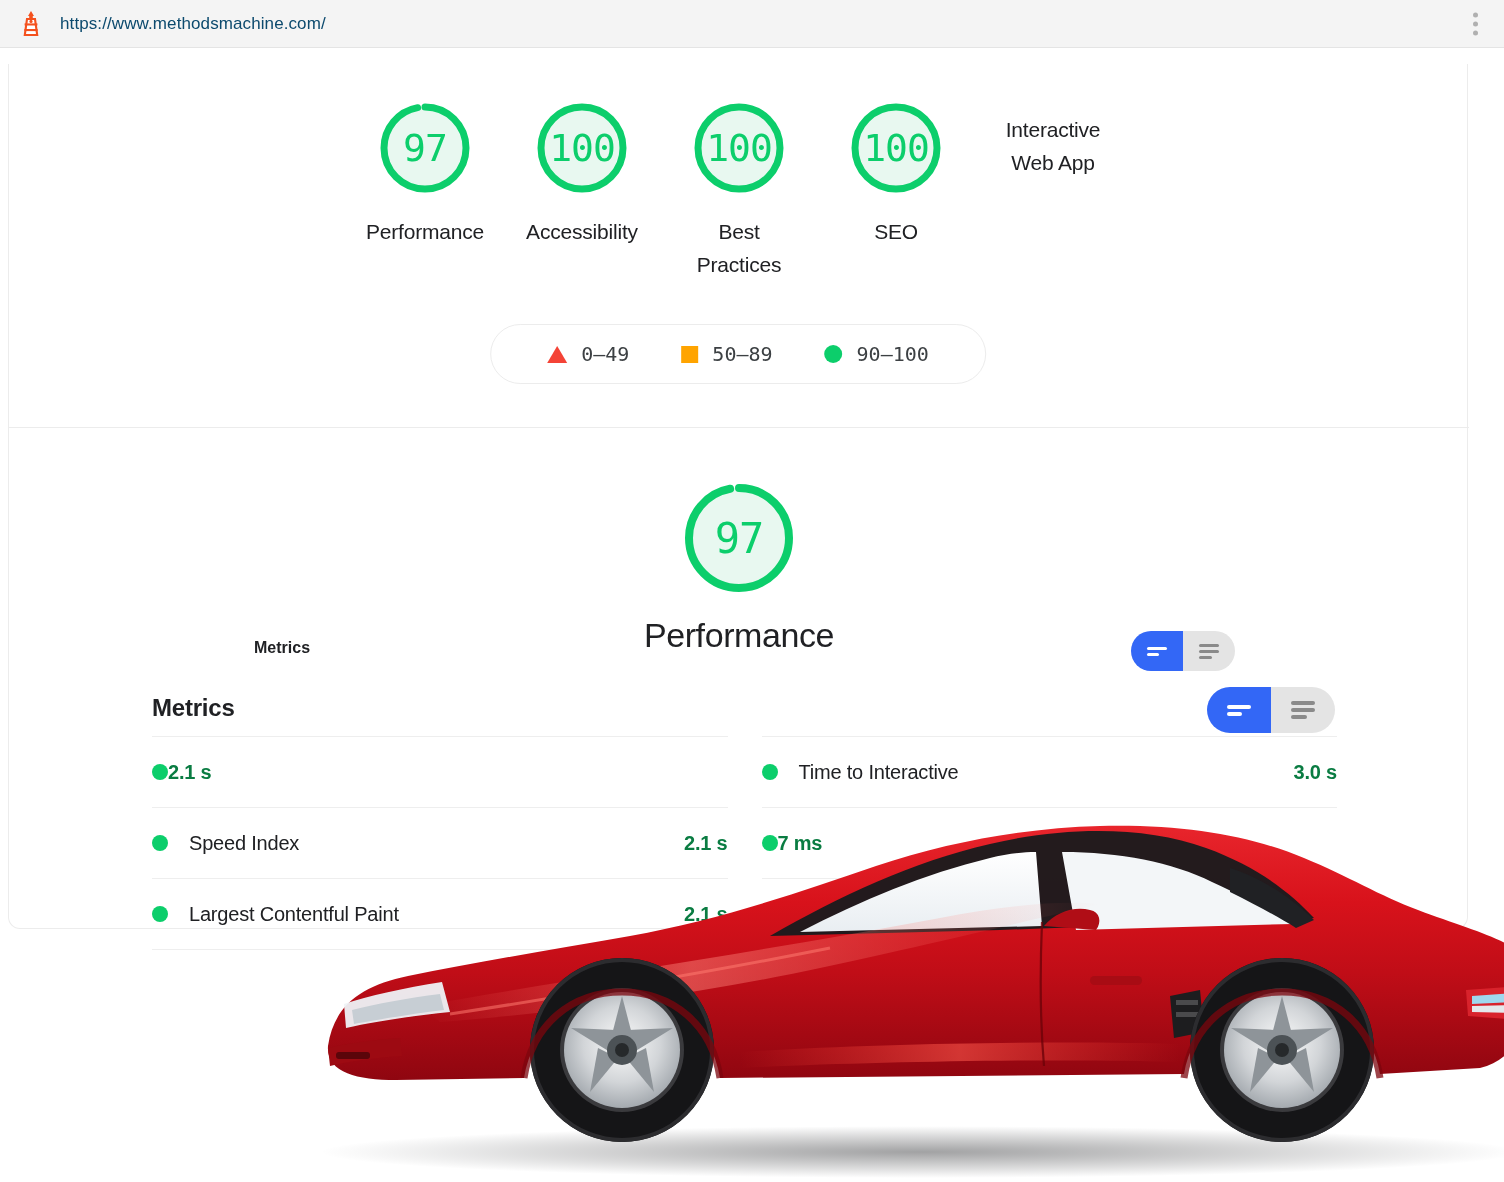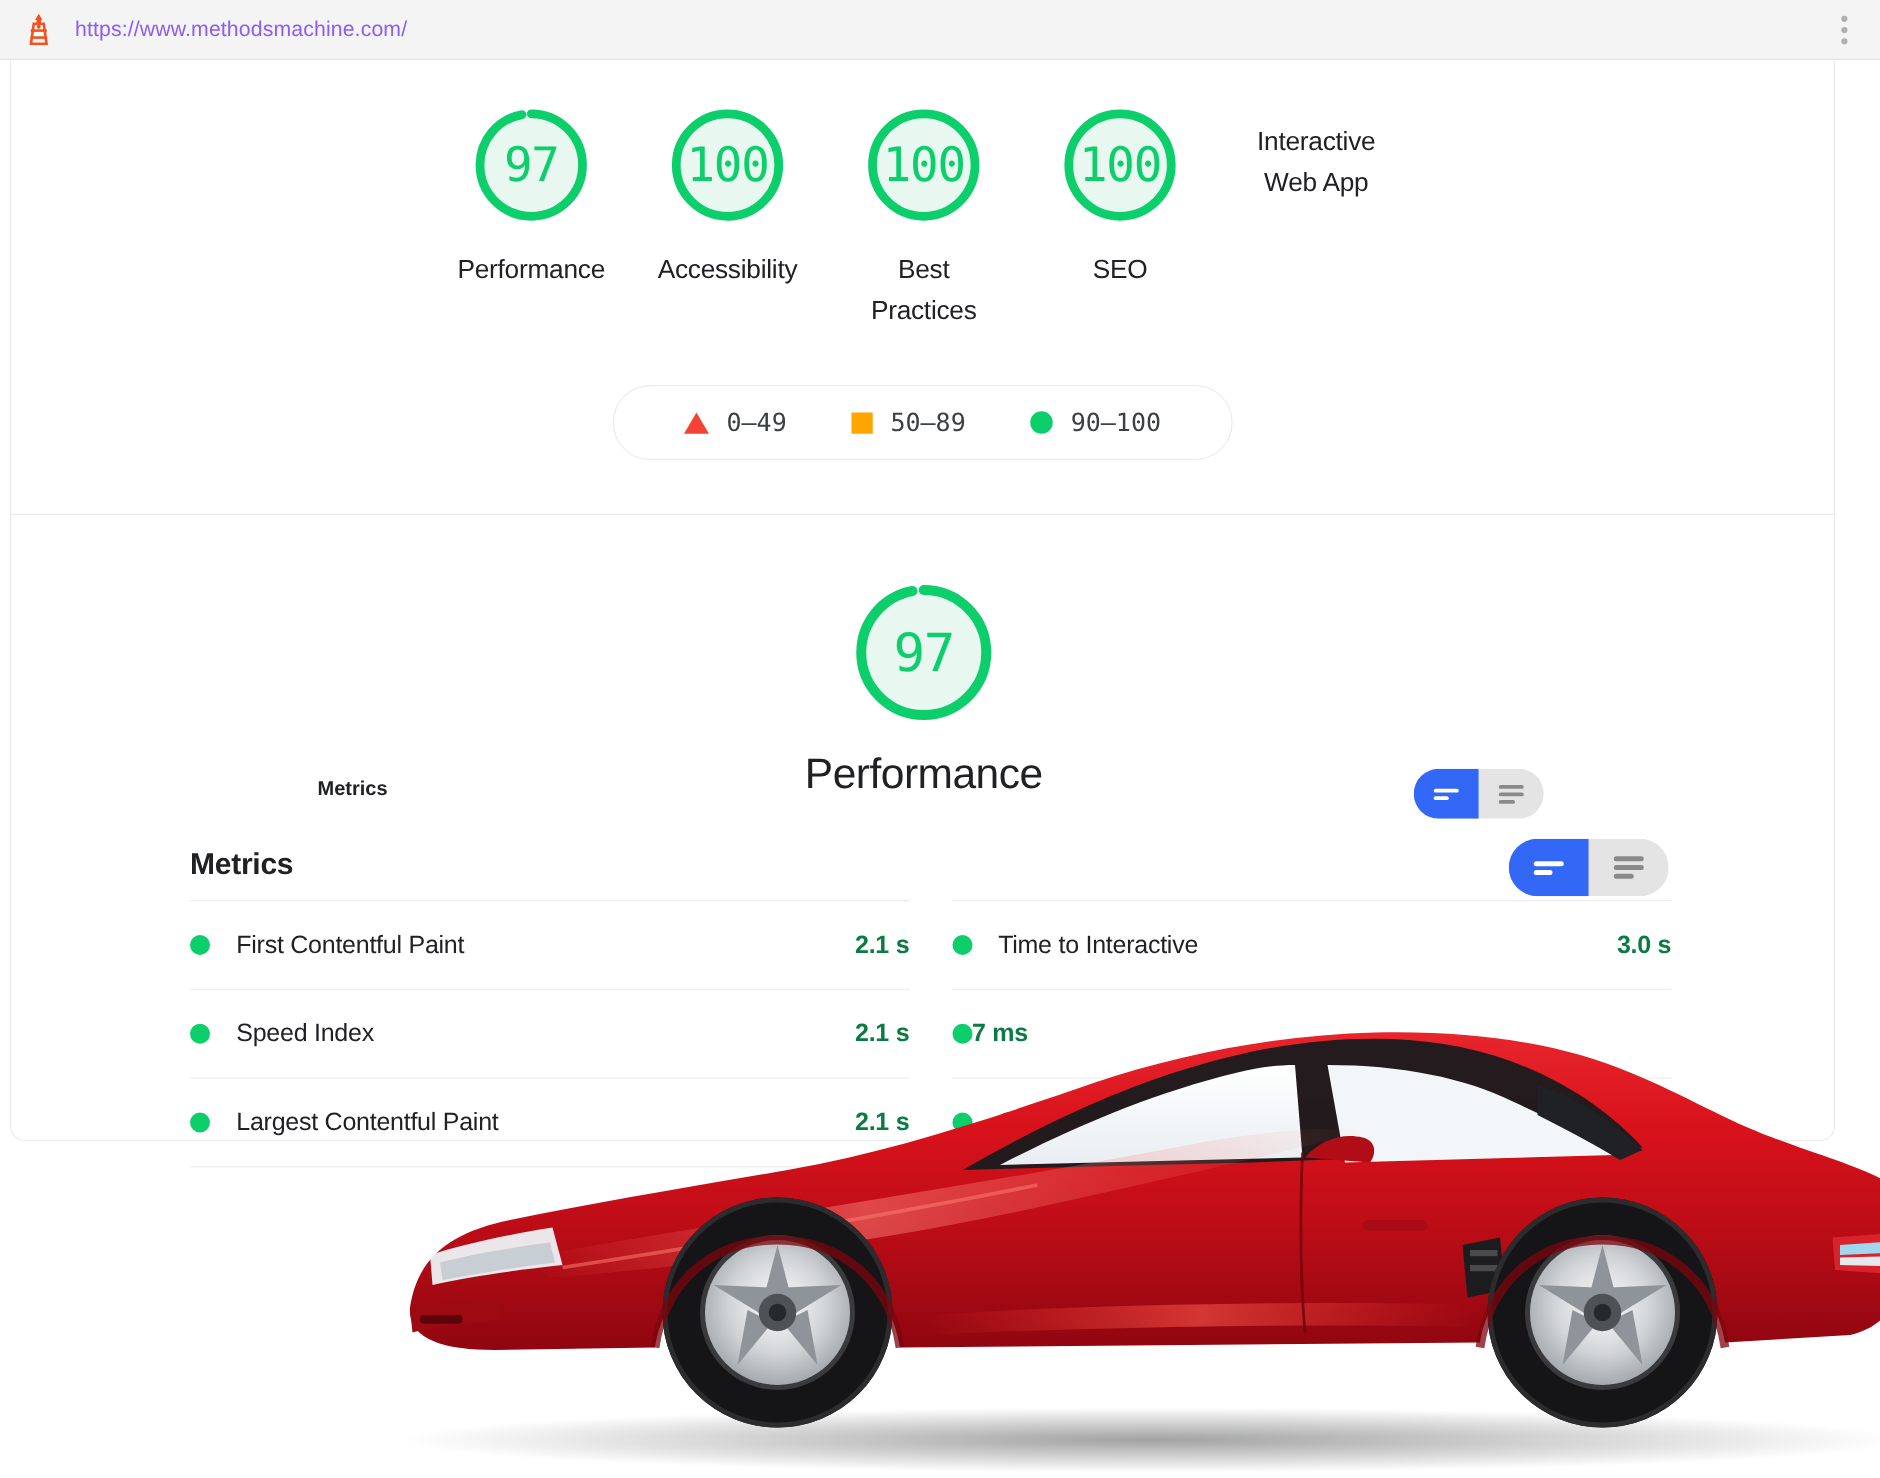--- a/index.html
+++ b/index.html
@@ -12,29 +12,29 @@
   #root { position:relative; width:1504px; height:1182px; background:#fff; }
 
   
   .urlbar {
     position:absolute; left:0; top:0; width:1504px; height:48px;
     background:#f4f4f4; border-bottom:1px solid #e4e4e4;
     display:flex; align-items:center;
   }
   .lh-icon { margin-left:18px; width:26px; height:28px; position:relative; }
   .url-text {
-    margin-left:16px; font-size:17px; color:#8b5cf6; letter-spacing:.1px;
+    margin-left:16px; font-size:17px; color:#0c4a6e; letter-spacing:.1px;
   }
   .kebab { position:absolute; right:22px; top:50%; transform:translateY(-50%);
            display:flex; flex-direction:column; gap:4px; padding:4px; }
   .kebab i { display:block; width:5px; height:5px; border-radius:50%; background:#b0b0b0; }
 
   
   .card {
-    position:absolute; left:8px; top:48px; width:1460px; height:865px;
+    position:absolute; left:8px; top:64px; width:1460px; height:865px;
     background:#fff; border:1px solid #ececec; border-top:none;
     border-radius:0 0 12px 12px;
   }
 
   
   .gauges {
     position:absolute; left:0; top:33px; width:1460px;
     display:flex; justify-content:center; align-items:flex-start; gap:0;
   }
   .gauge-cell { width:157px; display:flex; flex-direction:column; align-items:center; }
@@ -256,21 +256,20 @@
             <i style="width:24px;height:4px"></i>
             <i style="width:16px;height:4px"></i>
           </span>
       </span>
     </div>
 
     <div class="cols">
       <div class="col">
         <div class="row">
           <span class="dot"></span>
-          <span class="row-label">First Contentful Paint</span>
           <span class="row-value">2.1 s</span>
         </div>
         <div class="row">
           <span class="dot"></span>
           <span class="row-label">Speed Index</span>
           <span class="row-value">2.1 s</span>
         </div>
         <div class="row">
           <span class="dot"></span>
           <span class="row-label">Largest Contentful Paint</span>

